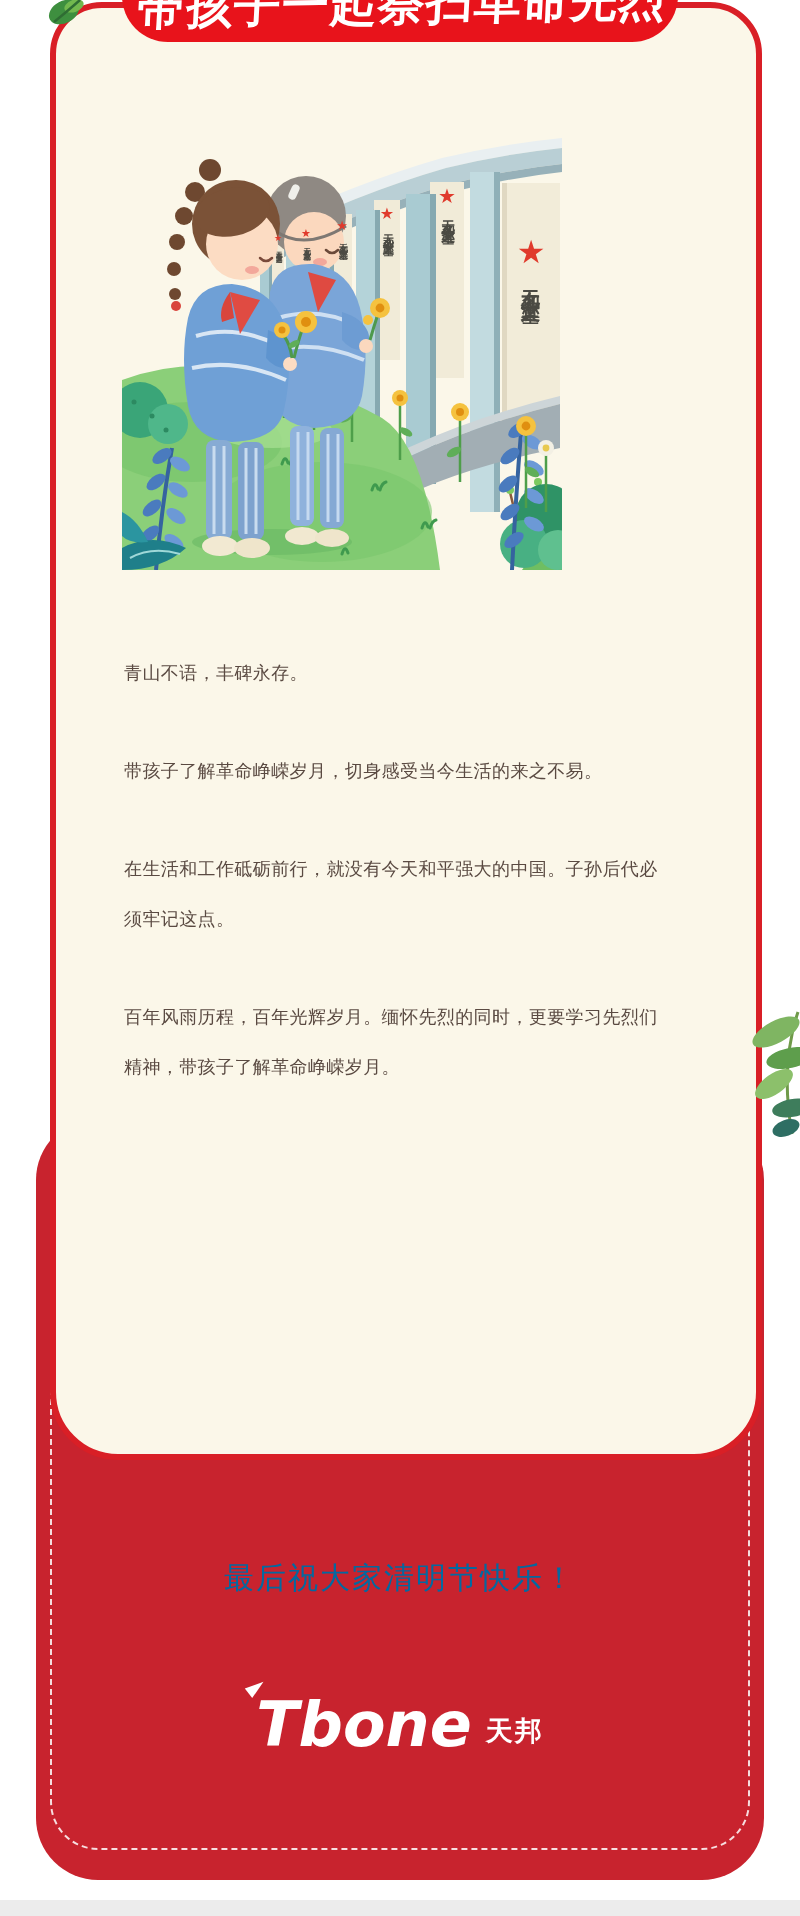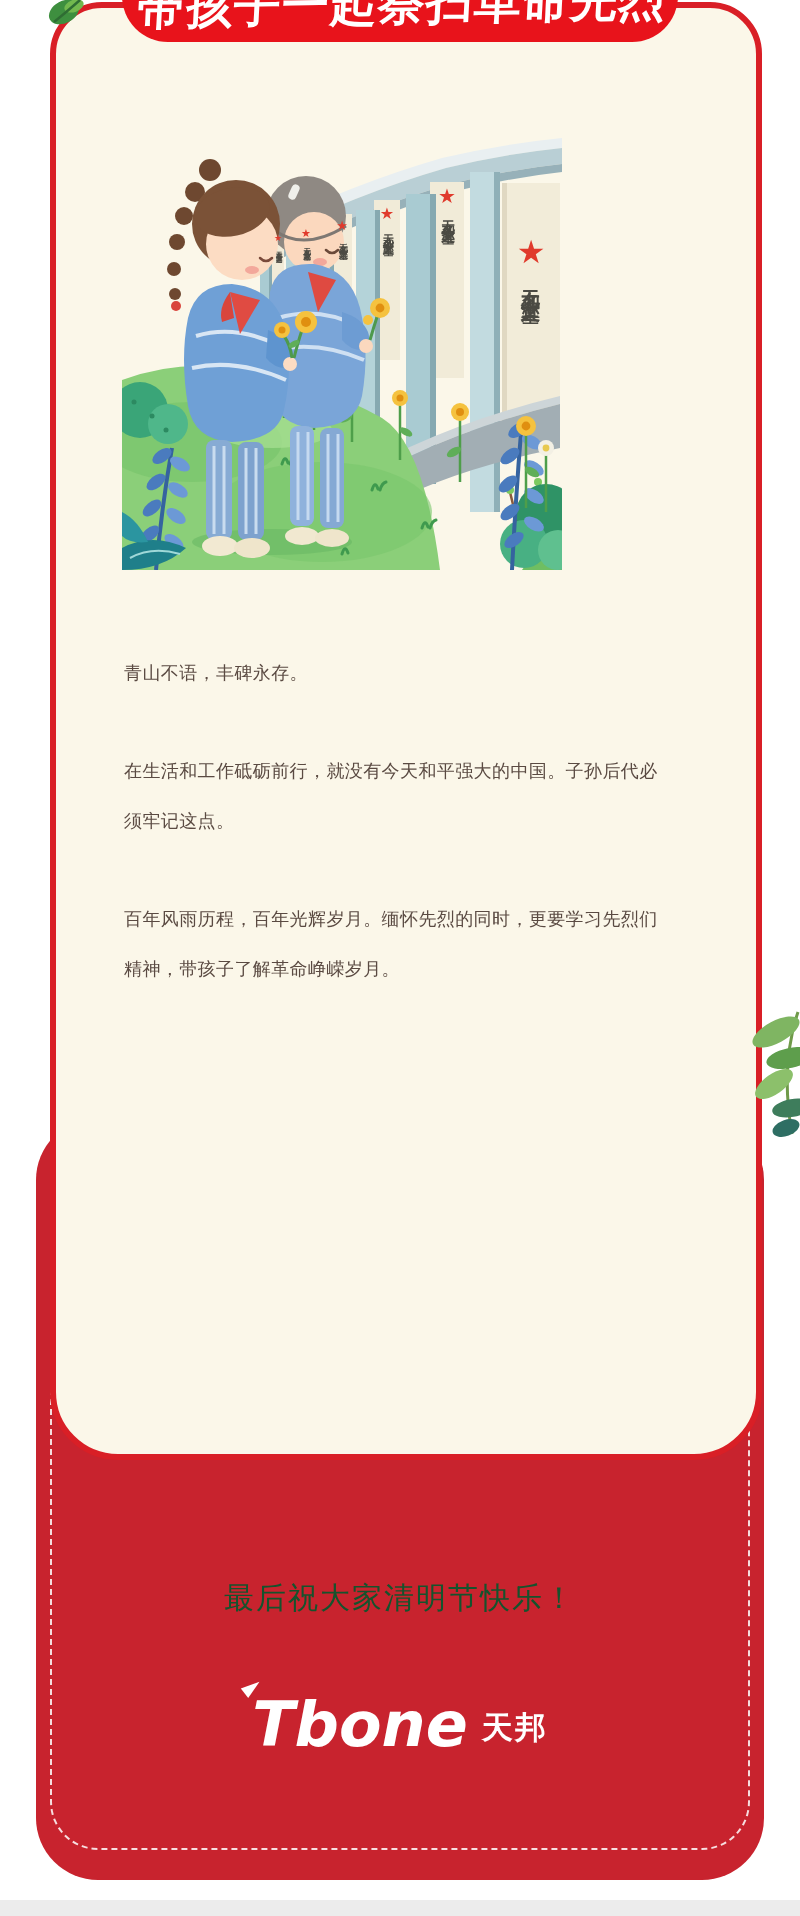--- a/index.html
+++ b/index.html
@@ -34,27 +34,27 @@
   
   .article{position:absolute;left:124px;top:648px;width:548px;font-size:18px;line-height:50px;
     color:#5A4A42;letter-spacing:.4px;z-index:25;}
   .article p{margin:0 0 48px 0;}
 
   
   .leaf-right{position:absolute;left:742px;top:1006px;z-index:40;}
 
   
   .footer-headline{position:absolute;left:36px;top:1558px;width:728px;text-align:center;
-    font-size:30px;letter-spacing:2px;color:#14532d;z-index:15;margin-top:20px;}
+    font-size:30px;letter-spacing:2px;color:#0369a1;z-index:15;}
   .brand-logo{position:absolute;left:36px;top:1694px;width:728px;display:flex;justify-content:center;
     align-items:flex-end;gap:14px;color:#ffffff;z-index:15;}
   .logo-latin{position:relative;font-size:62px;line-height:1;font-weight:bold;font-style:italic;}
   .logo-arrow-icon{position:absolute;left:-6px;top:-16px;width:0;height:0;border-style:solid;
     border-width:0 6px 19px 6px;border-color:transparent transparent #ffffff transparent;transform:rotate(52deg);}
-  .logo-cjk{font-size:31px;font-weight:bold;letter-spacing:2px;padding-bottom:7px;}
+  .logo-cjk{font-size:27px;font-weight:bold;letter-spacing:2px;padding-bottom:7px;}
 
   .bottom-strip{position:absolute;left:0;bottom:0;width:800px;height:16px;background:#ECECEC;z-index:5;}
 </style>
 </head>
 <body>
 
 <div class="page">
 
   <div class="footer-panel">
     <div class="dashed-border"></div>
@@ -264,20 +264,21 @@
     <span class="stele-star" style="left:265px;top:94px;font-size:16px;">★</span>
     <div class="stele-text" style="left:266px;top:114px;font-size:11px;letter-spacing:2px;">无名烈士之墓</div>
     <span class="stele-star" style="left:325px;top:74px;font-size:20px;">★</span>
     <div class="stele-text" style="left:326px;top:98px;font-size:13.5px;letter-spacing:2px;">无名烈士之墓</div>
     <span class="stele-star" style="left:409px;top:124px;font-size:32px;">★</span>
     <div class="stele-text" style="left:409px;top:162px;font-size:19px;letter-spacing:3px;">无名烈士之墓</div>
   </div>
 
   <div class="article">
     <p>青山不语，丰碑永存。</p>
+    <p>带孩子了解革命峥嵘岁月，切身感受当今生活的来之不易。</p>
     <p>在生活和工作砥砺前行，就没有今天和平强大的中国。子孙后代必须牢记这点。</p>
     <p>百年风雨历程，百年光辉岁月。缅怀先烈的同时，更要学习先烈们精神，带孩子了解革命峥嵘岁月。</p>
   </div>
 
   <svg class="leaf-right" width="58" height="132" viewBox="0 0 58 132">
     <path d="M56,6 Q38,60 50,128" stroke="#6F9A49" stroke-width="3" fill="none"></path>
     <ellipse cx="34" cy="26" rx="26" ry="11" fill="#7FB562" transform="rotate(-28 34 26)"></ellipse>
     <ellipse cx="48" cy="52" rx="24" ry="10" fill="#5E9E4C" transform="rotate(-12 48 52)"></ellipse>
     <ellipse cx="32" cy="78" rx="22" ry="10" fill="#8CC06B" transform="rotate(-35 32 78)"></ellipse>
     <ellipse cx="50" cy="102" rx="20" ry="9" fill="#3E7D5C" transform="rotate(-10 50 102)"></ellipse>

